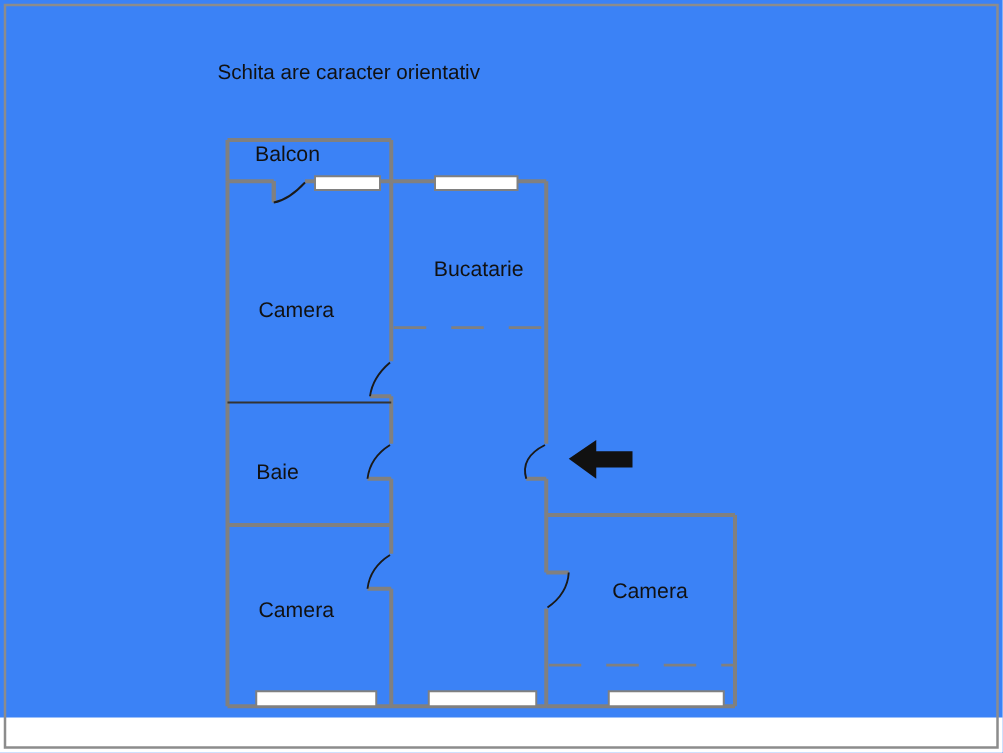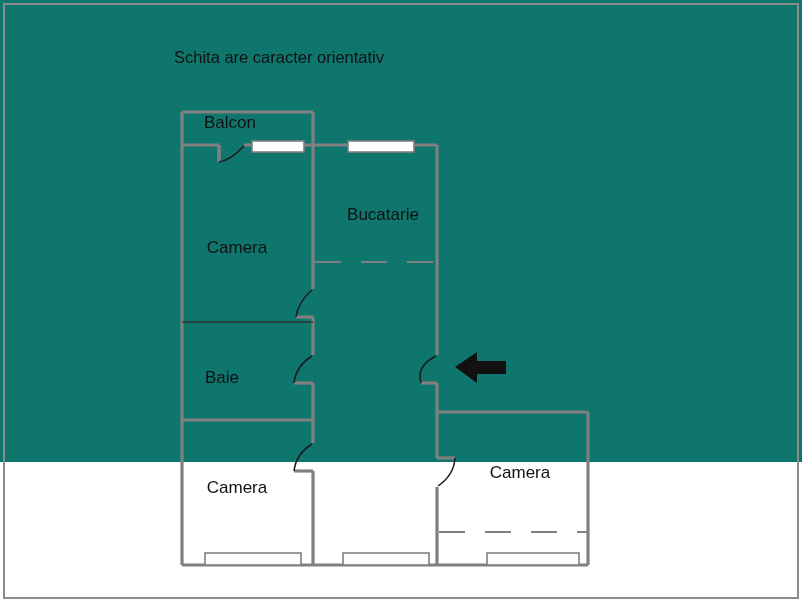--- a/index.html
+++ b/index.html
@@ -9,22 +9,22 @@
   }
   body {
     width: 802px;
     height: 602px;
     font-family: "Liberation Sans", sans-serif;
     overflow: hidden;
   }
   #page {
     position: relative;
     width: 802px;
-    height: 462px;
-    background: #0f766e;
+    height: 574px;
+    background: #3b82f6;
     box-sizing: border-box;
   }
   #frame-border {
     position: absolute;
     left: 3px;
     top: 3px;
     width: 796px;
     height: 596px;
     box-sizing: border-box;
     border: 2px solid #8c8c8c;

